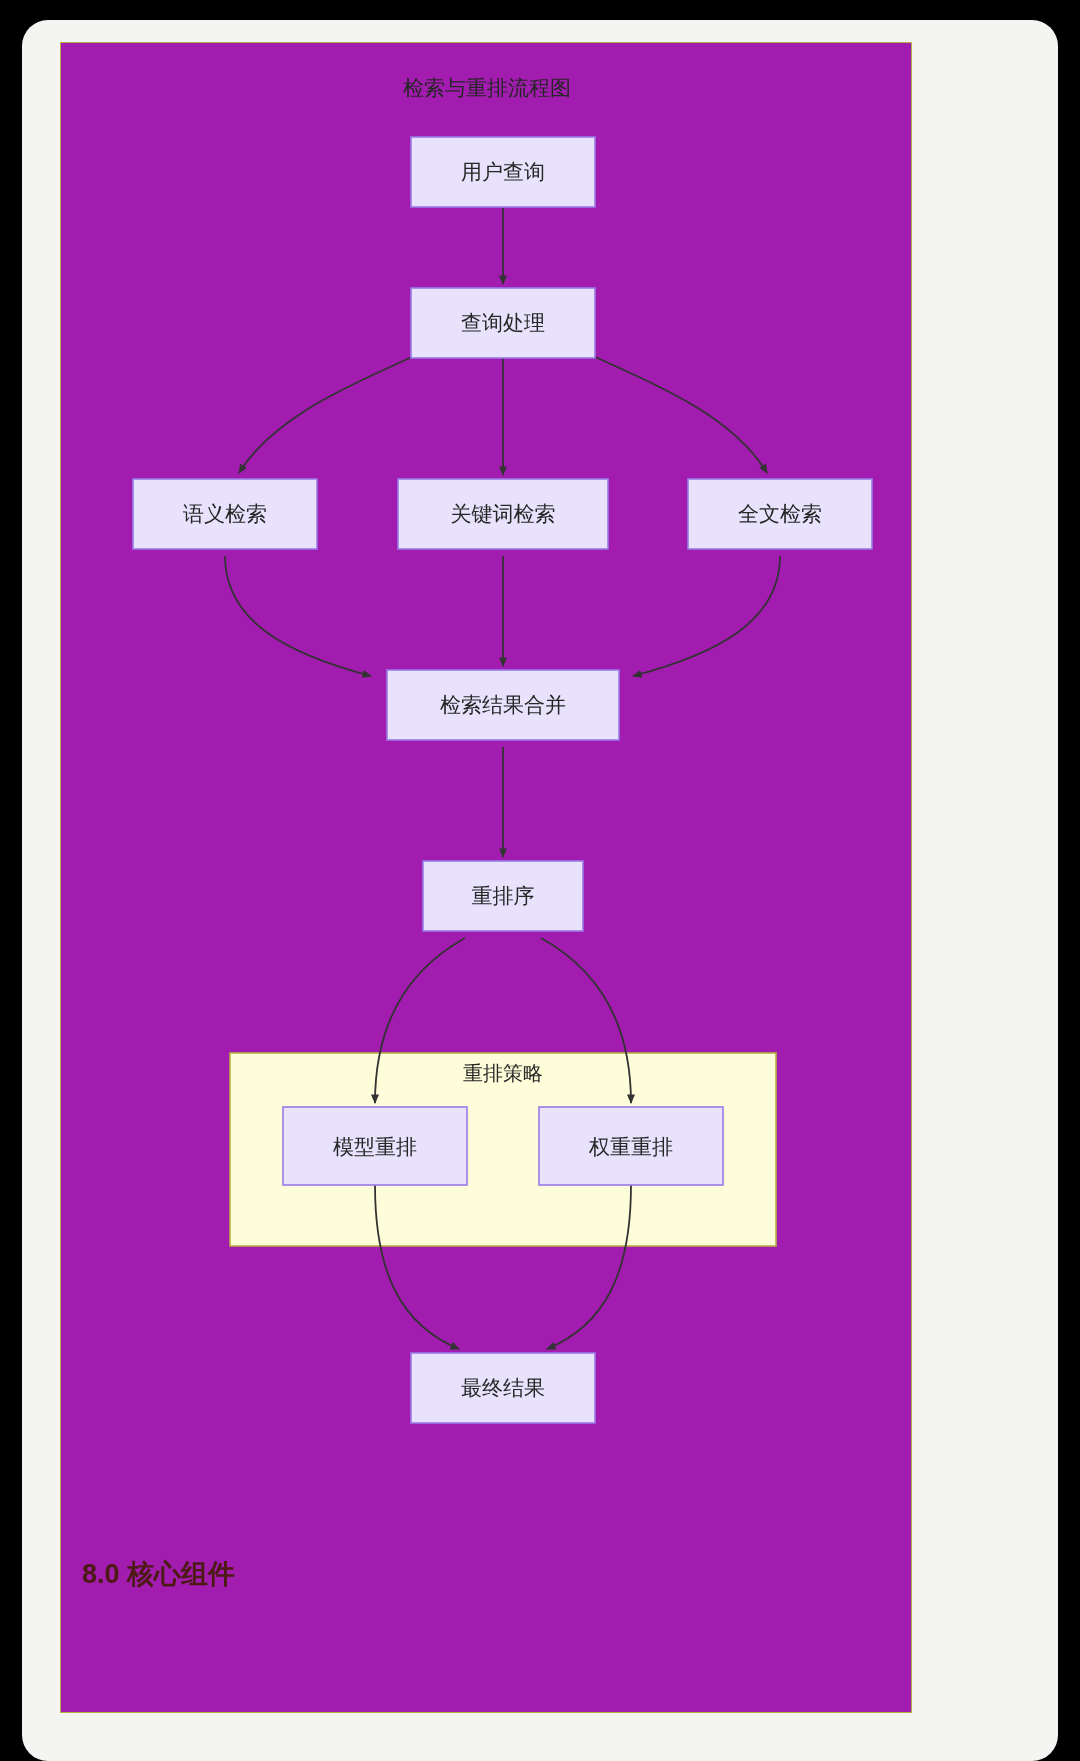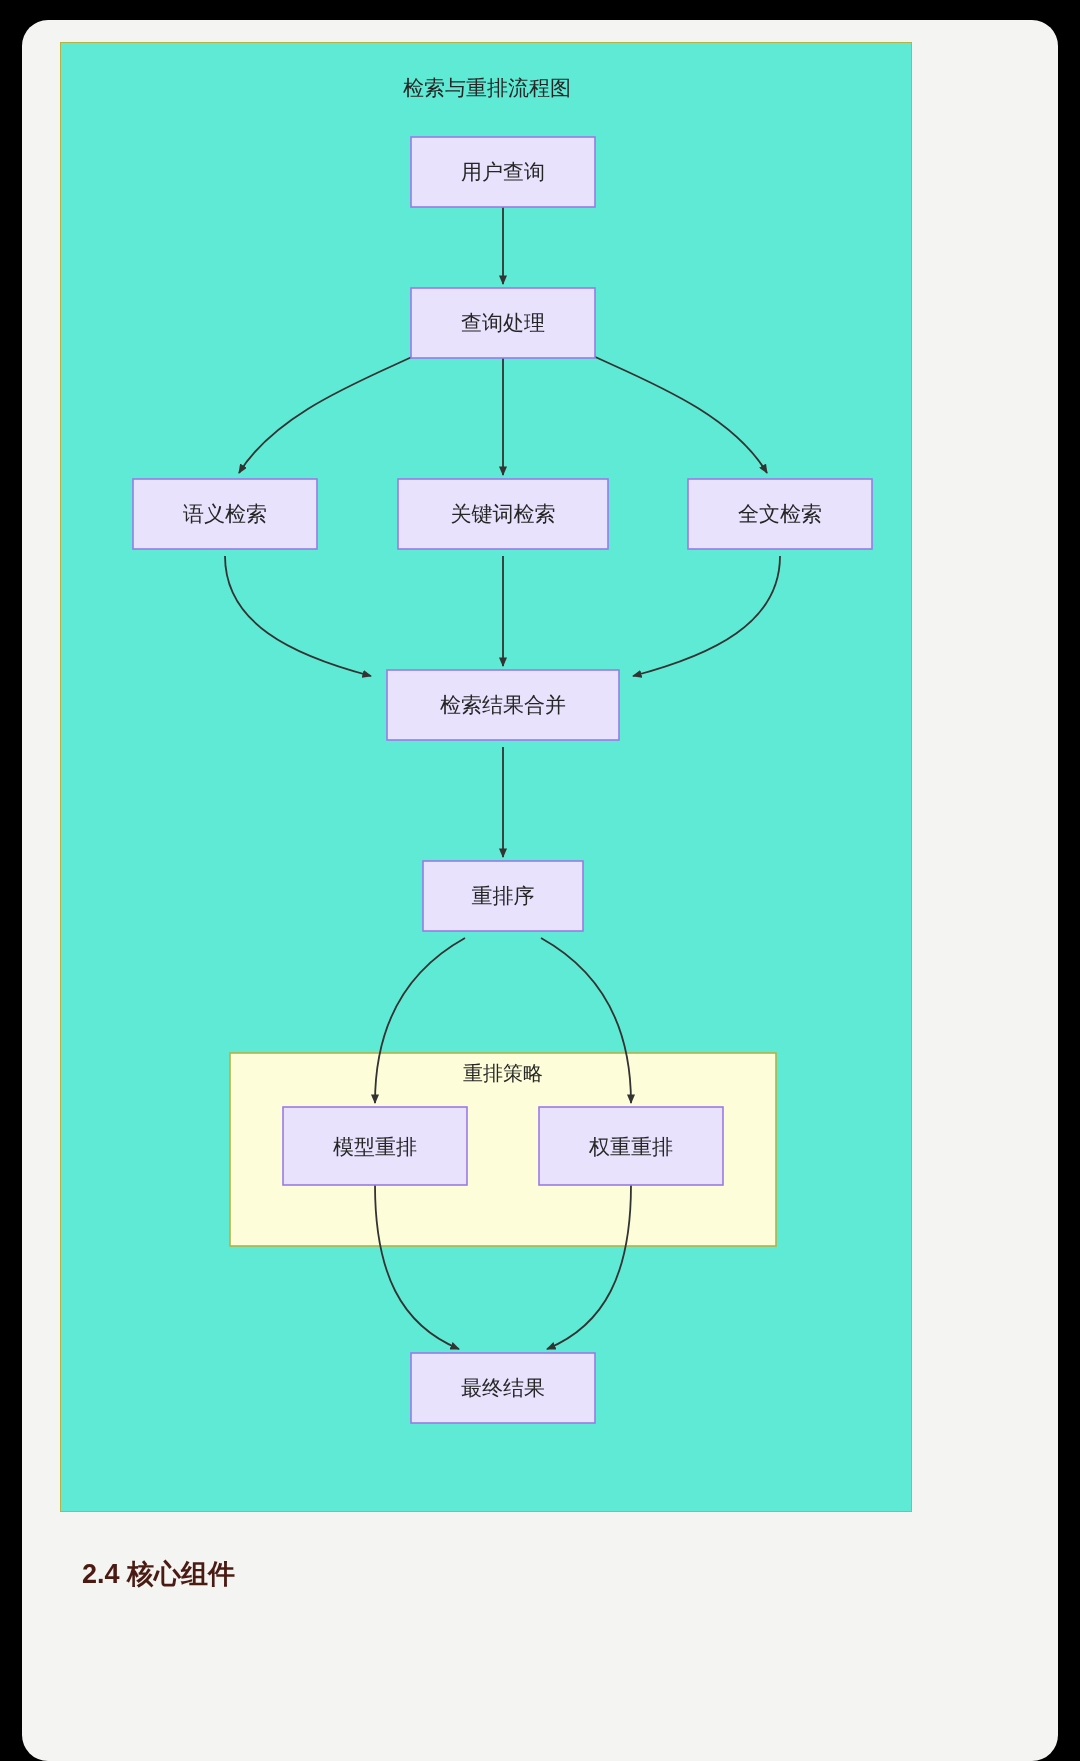--- a/index.html
+++ b/index.html
@@ -26,22 +26,22 @@
     border-radius: 26px;
     box-sizing: border-box;
     overflow: hidden;
   }
   
   #diagram-frame {
     position: absolute;
     left: 38px;
     top: 22px;
     width: 852px;
-    height: 1470px;
-    background: #5eead4;
+    height: 1671px;
+    background: #a21caf;
     border: 1.5px solid #b7b244;
     box-sizing: border-box;
   }
   #diagram-svg {
     display: block;
     width: 852px;
     height: 1468px;
   }
   .flow-title {
     font-size: 21px;
@@ -181,15 +181,15 @@
       </g>
 
       <g>
         <rect class="node-rect" x="350" y="1310" width="184" height="70"></rect>
         <text class="node-label" x="442" y="1346">最终结果</text>
       </g>
 
     </svg>
   </div>
 
-  <div id="footer-heading">2.4 核心组件</div>
+  <div id="footer-heading">8.0 核心组件</div>
 
 </div>
 
 </body></html>

